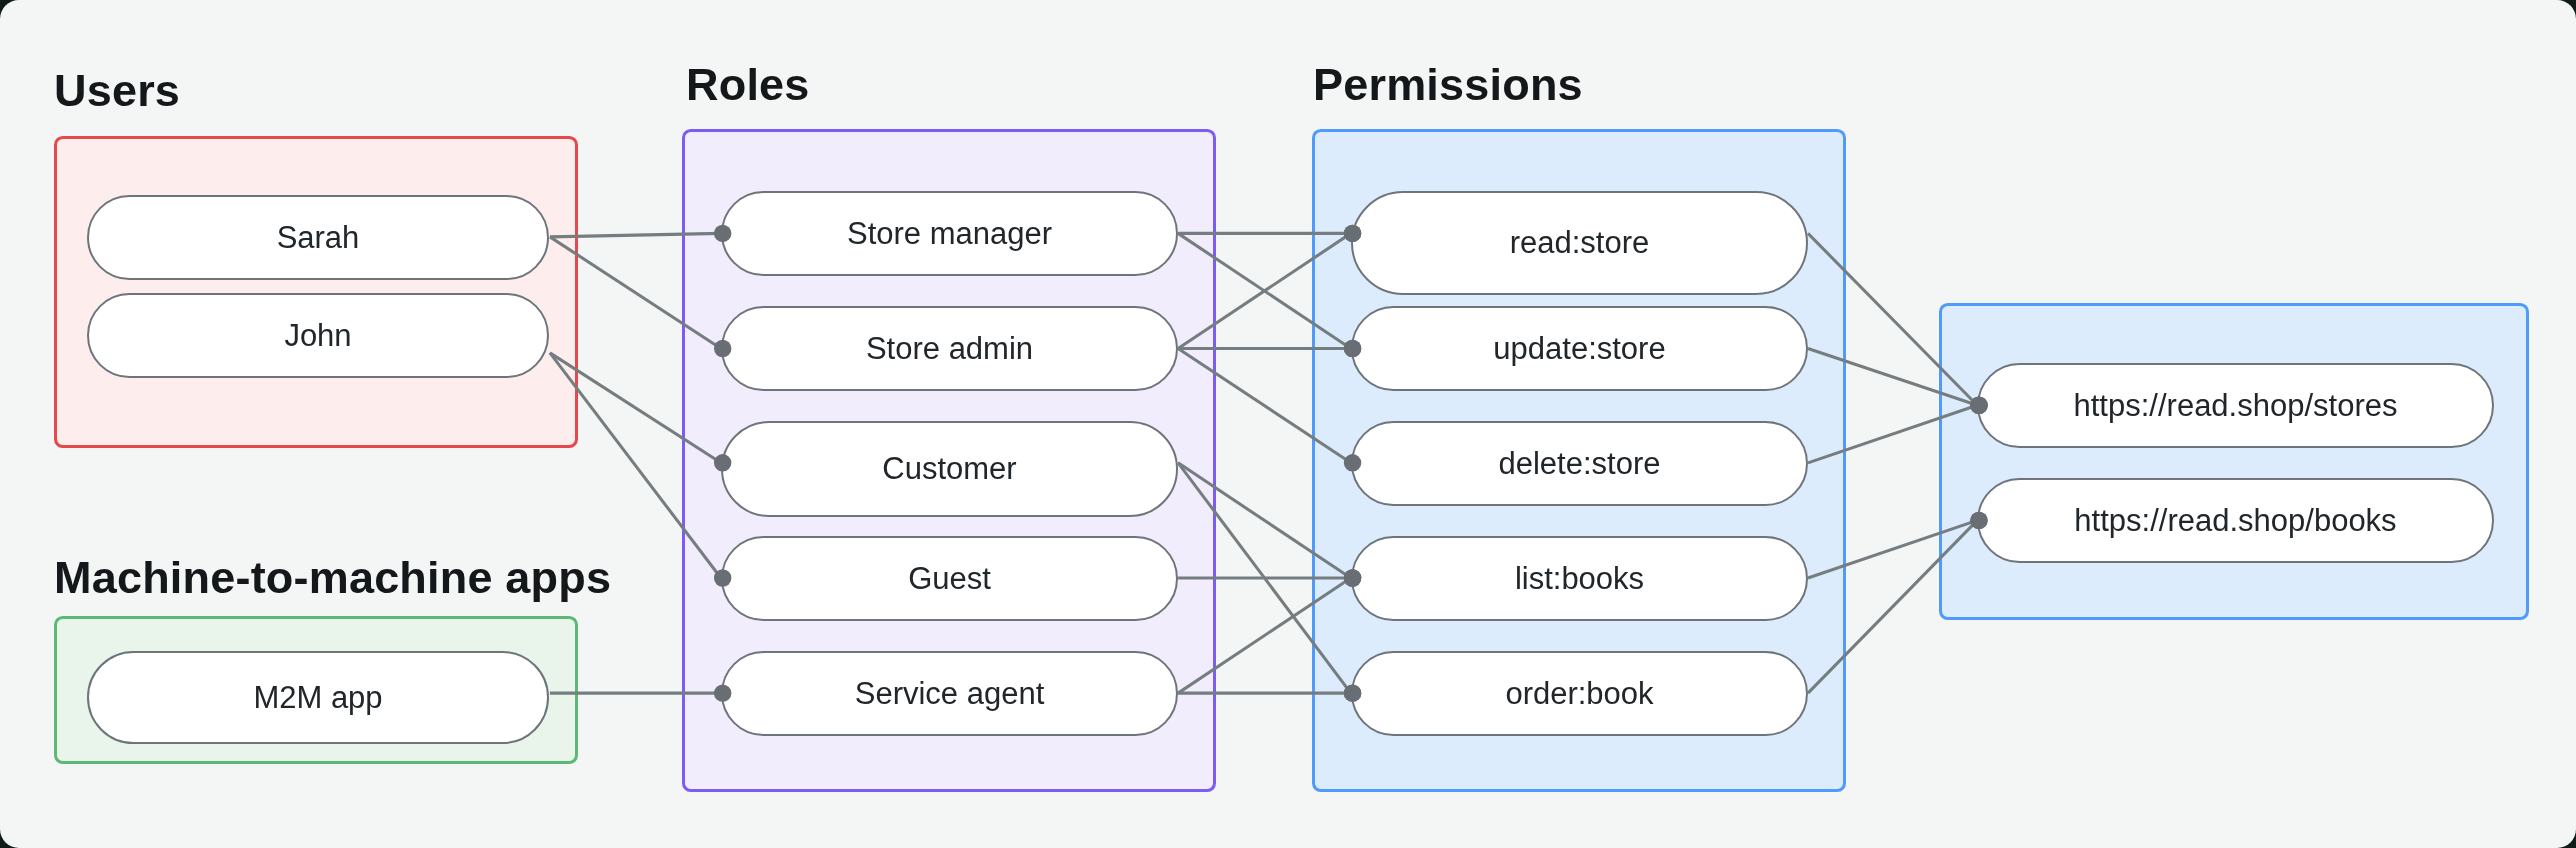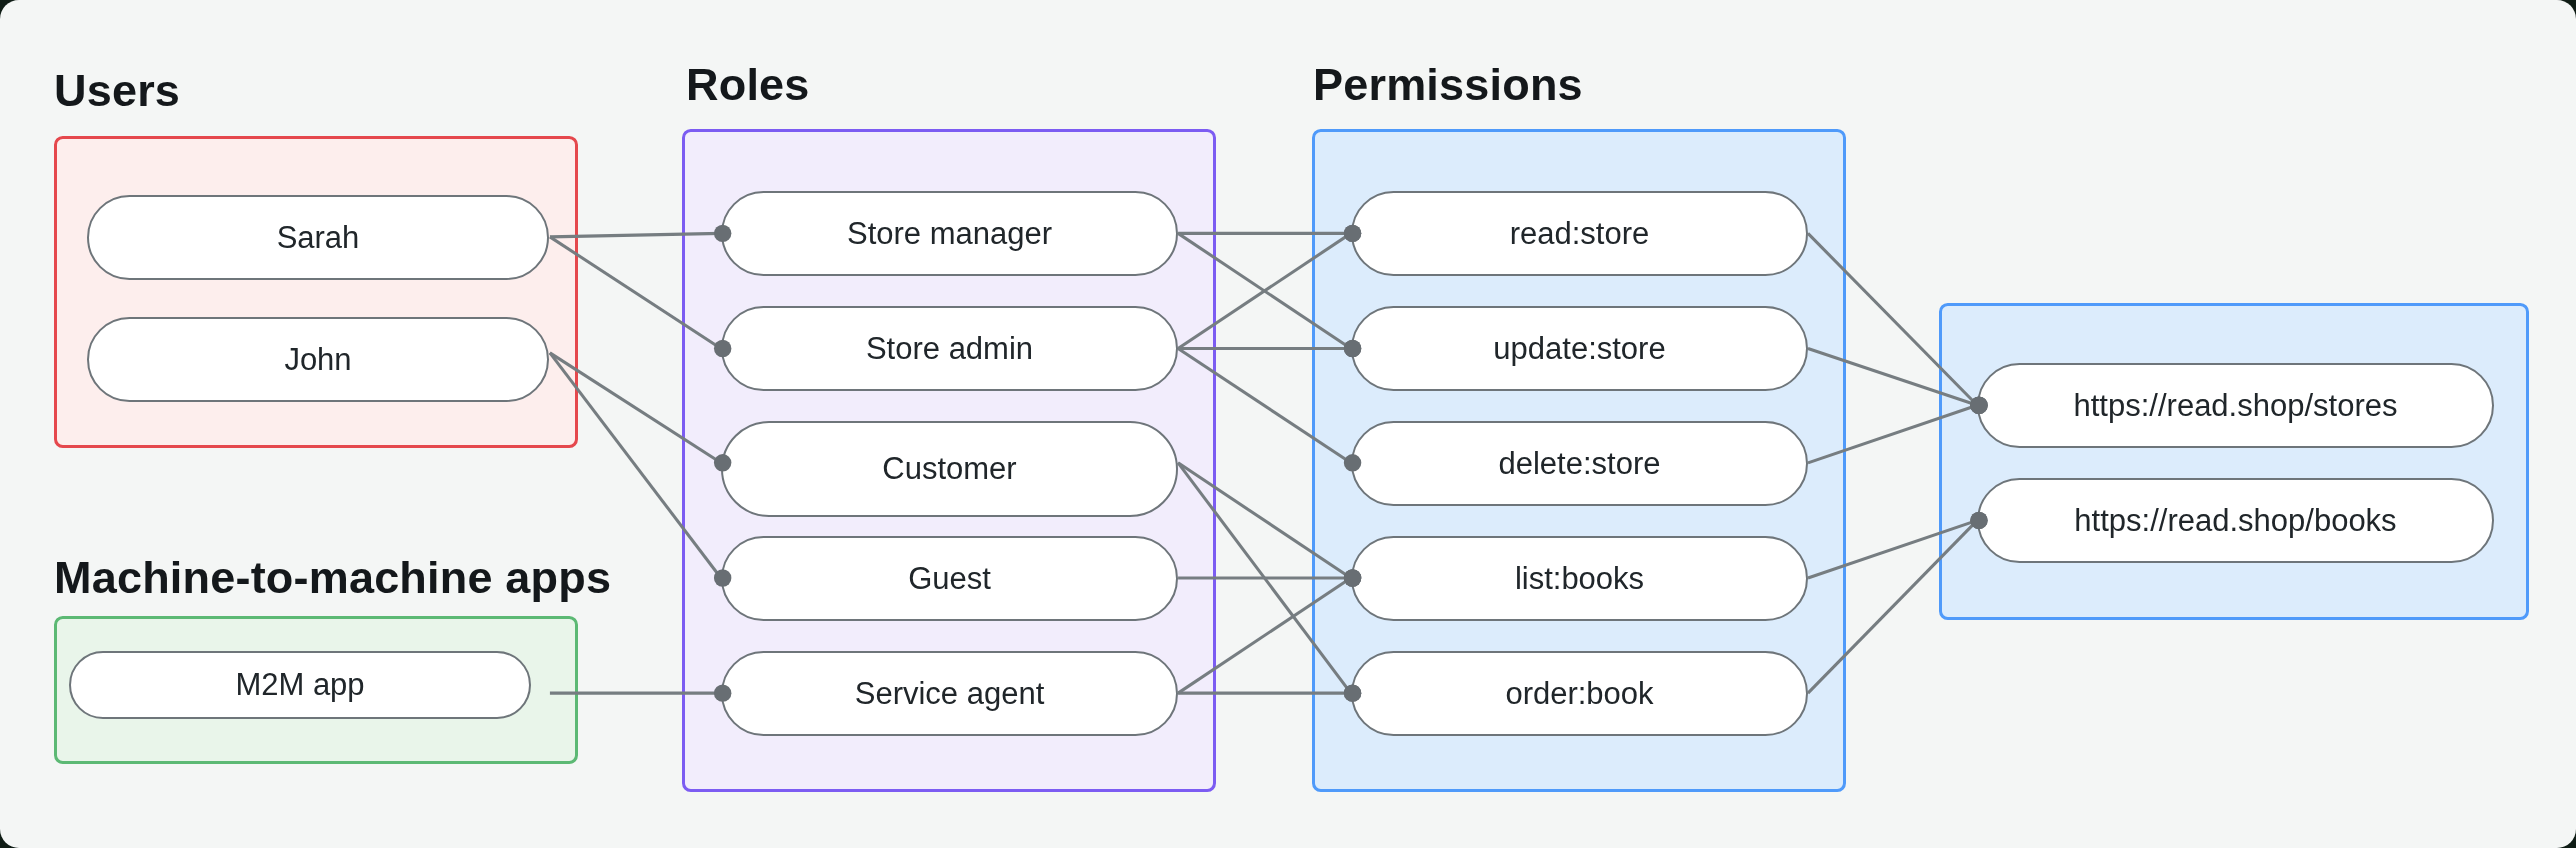--- a/index.html
+++ b/index.html
@@ -67,28 +67,28 @@
     <div class="gbox g-perms"></div>
     <div class="gbox g-api"></div>
 
     <div class="glabel l-users">Users</div>
     <div class="glabel l-m2m">Machine-to-machine apps</div>
     <div class="glabel l-roles">Roles</div>
     <div class="glabel l-perms">Permissions</div>
 
     <div id="pills">
         <div class="pill" style="left: 87px; top: 195px; width: 462px; height: 85px;">Sarah</div>
-        <div class="pill" style="left: 87px; top: 317px; width: 462px; height: 85px;">John</div>
-        <div class="pill" style="left: 69px; top: 651px; width: 462px; height: 68px; text-align: center;">M2M app</div>
+        <div class="pill" style="left: 87px; top: 293px; width: 462px; height: 85px;">John</div>
+        <div class="pill" style="left: 87px; top: 651px; width: 462px; height: 93px; text-align: center;">M2M app</div>
         <div class="pill" style="left: 721px; top: 191px; width: 457px; height: 85px;">Store manager</div>
         <div class="pill" style="left: 721px; top: 306px; width: 457px; height: 85px;">Store admin</div>
         <div class="pill" style="left: 721px; top: 421px; width: 457px; height: 96px;">Customer</div>
         <div class="pill" style="left: 721px; top: 536px; width: 457px; height: 85px;">Guest</div>
         <div class="pill" style="left: 721px; top: 651px; width: 457px; height: 85px; text-align: right;">Service agent</div>
-        <div class="pill" style="left: 1351px; top: 191px; width: 457px; height: 85px;">read:store</div>
+        <div class="pill" style="left: 1351px; top: 191px; width: 457px; height: 104px;">read:store</div>
         <div class="pill" style="left: 1351px; top: 306px; width: 457px; height: 85px;">update:store</div>
         <div class="pill" style="left: 1351px; top: 421px; width: 457px; height: 85px;">delete:store</div>
         <div class="pill" style="left: 1351px; top: 536px; width: 457px; height: 85px;">list:books</div>
         <div class="pill" style="left: 1351px; top: 651px; width: 457px; height: 85px;">order:book</div>
         <div class="pill" style="left: 1977px; top: 363px; width: 517px; height: 85px;">https://read.shop/stores</div>
         <div class="pill" style="left: 1977px; top: 478px; width: 517px; height: 85px;">https://read.shop/books</div>
       </div>
 
     <svg id="edge-layer" class="edges" width="2576" height="848" viewBox="0 0 2952 972">
         <line x1="630" y1="271.5" x2="826" y2="267.5" stroke="#767d81" stroke-width="3.5"></line>

